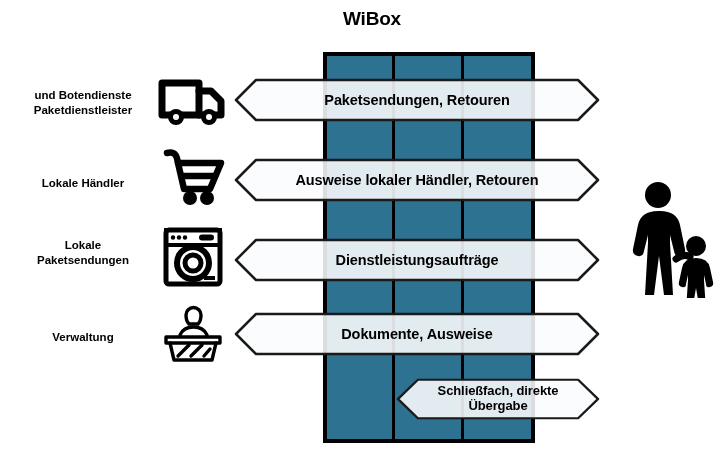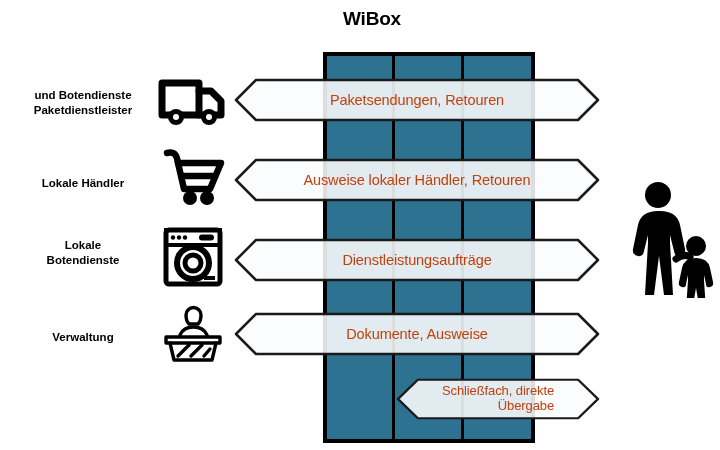--- a/index.html
+++ b/index.html
@@ -88,23 +88,23 @@
   }
   .arrow-text {
     position: absolute;
     left: 0; top: 0;
     width: 100%;
     height: 100%;
     display: flex;
     align-items: center;
     justify-content: center;
     font-size: 14.5px;
-    font-weight: normal;
-    color: #c2410c;
-    text-align: right;
+    font-weight: bold;
+    color: #000000;
+    text-align: center;
     line-height: 1.15;
     letter-spacing: -0.1px;
   }
   .arrow-text.small {
     font-size: 13px;
   }
 
   
   #people {
     position: absolute;
@@ -170,21 +170,21 @@
 
   <div class="arrow-wrap" style="left:222px; top:158px; width:366px; height:44px;">
     <svg class="arrow-shape" viewBox="0 0 366 44" preserveAspectRatio="none">
       <polygon points="2,22 22,2 344,2 364,22 344,42 22,42" fill="rgba(250,252,253,0.88)" stroke="#1a1a1a" stroke-width="2.5" stroke-linejoin="round"></polygon>
     </svg>
     <div class="arrow-text">Ausweise lokaler Händler, Retouren</div>
   </div>
 
   <div class="row-label" style="left:6px; top:238px;">
     <div>Lokale</div>
-    <div>Botendienste</div>
+    <div>Paketsendungen</div>
   </div>
 
   <div class="row-icon" style="left:142px; top:226px;">
     <svg width="64" height="64" viewBox="0 0 64 64">
       <rect x="5" y="5" width="54" height="54" rx="3" fill="none" stroke="#000" stroke-width="5"></rect>
       <rect x="5" y="5" width="54" height="15" fill="none" stroke="#000" stroke-width="4"></rect>
       <circle cx="12" cy="12.5" r="2.2" fill="#000"></circle>
       <circle cx="18" cy="12.5" r="2.2" fill="#000"></circle>
       <circle cx="24" cy="12.5" r="2.2" fill="#000"></circle>
       <rect x="38" y="9.5" width="15" height="6" rx="3" fill="#000"></rect>

